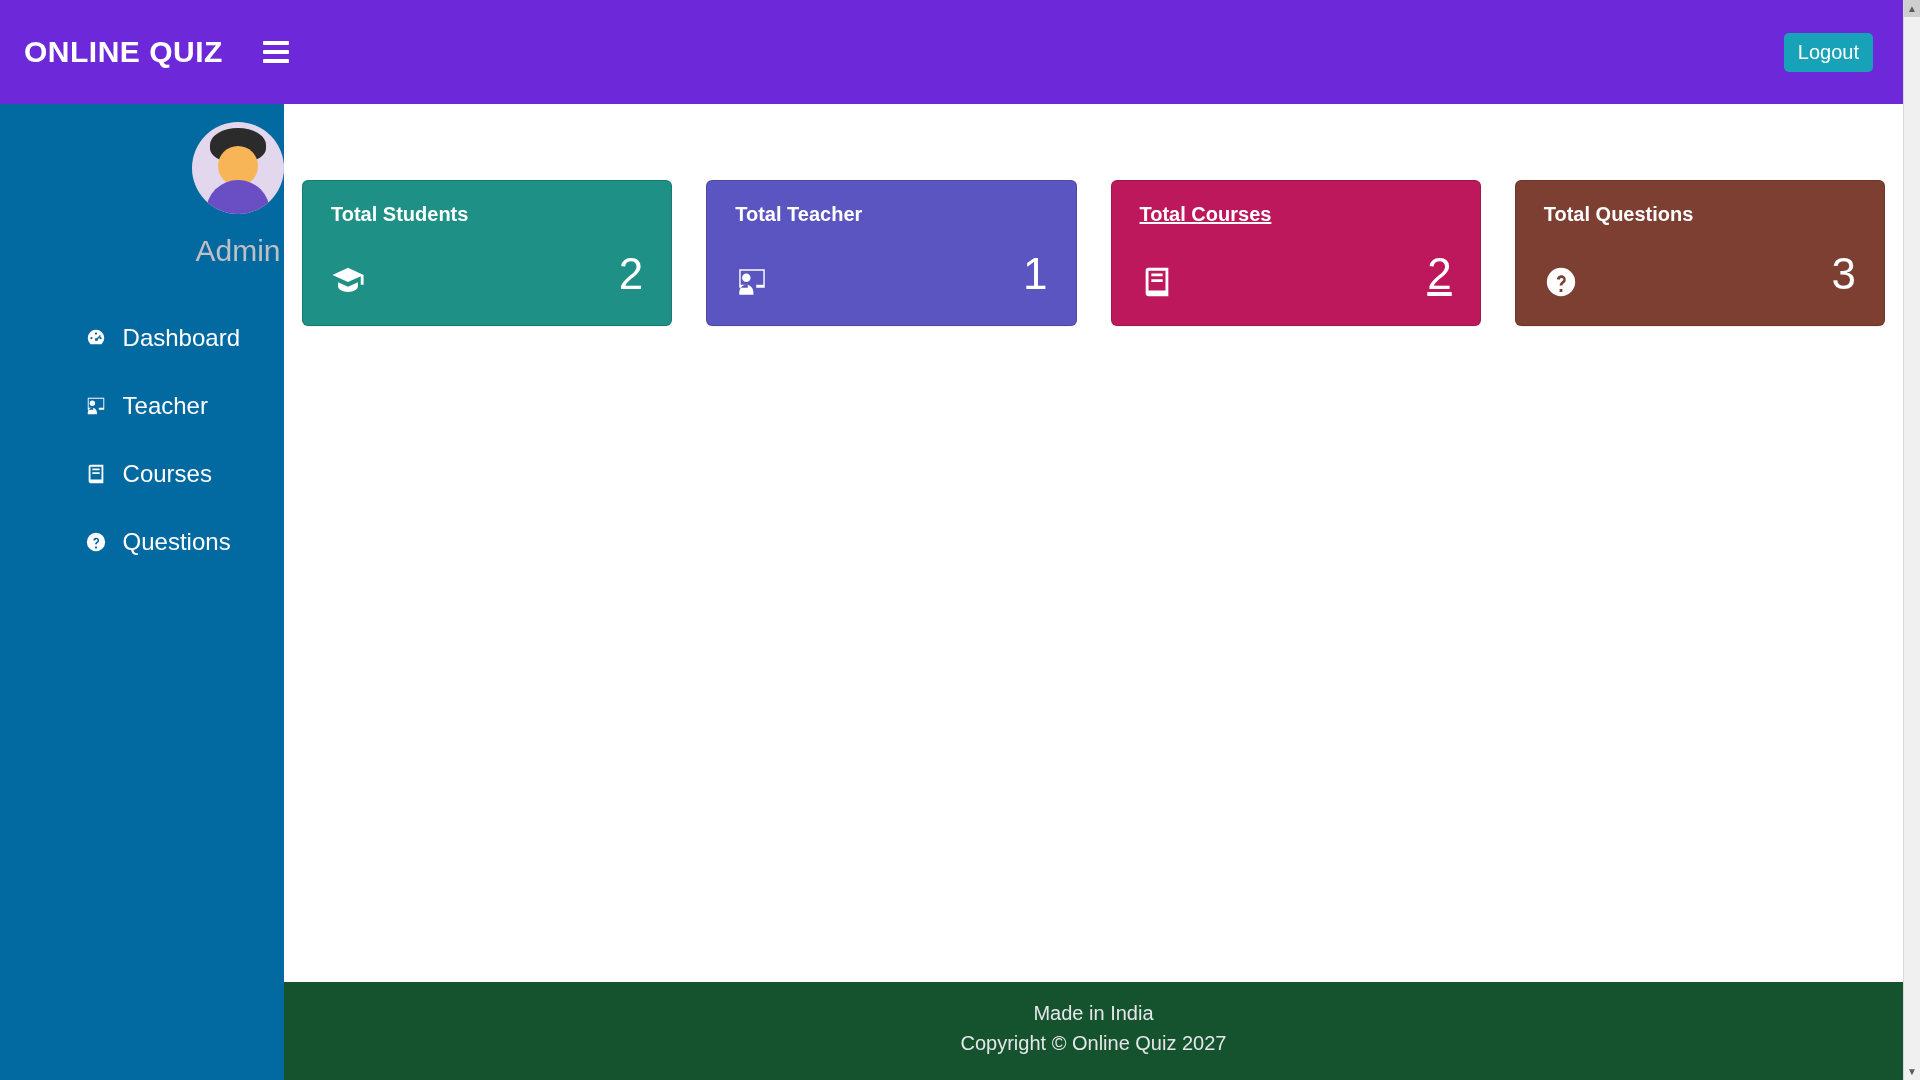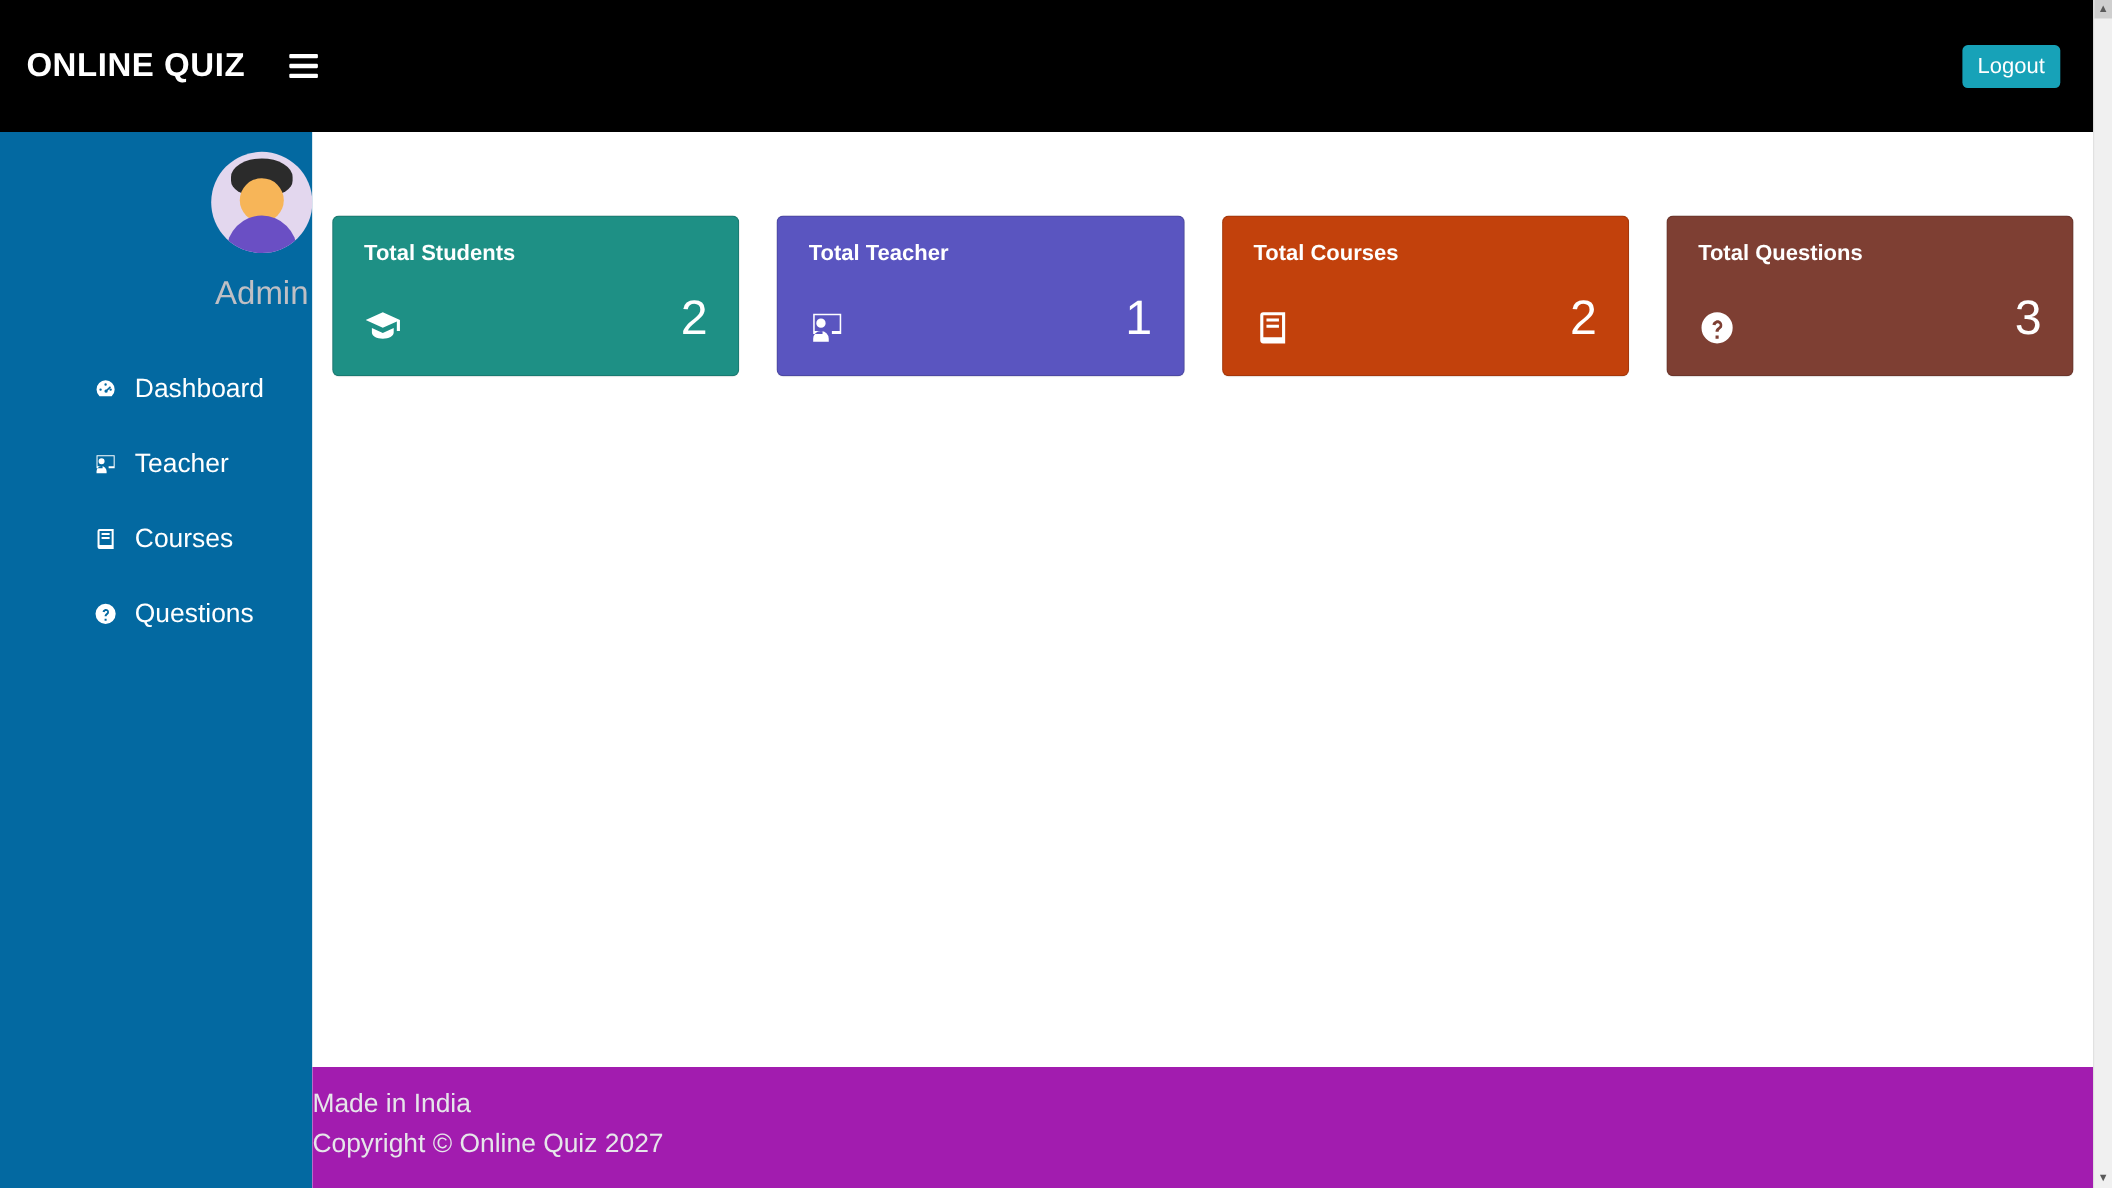--- a/index.html
+++ b/index.html
@@ -1,22 +1,22 @@
 <!DOCTYPE html>
 <html><head>
 <meta charset="utf-8">
 <style>
   * { box-sizing: border-box; margin: 0; padding: 0; }
   html, body { height: 100%; width: 100%; font-family: "Segoe UI", Tahoma, sans-serif; overflow: hidden; }
   body { display: flex; flex-direction: column; }
 
   
   .header {
-    background: #000000;
-    height: 120px;
+    background: #6d28d9;
+    height: 104px;
     display: flex;
     align-items: center;
     padding: 0 30px 0 24px;
     color: #fff;
   }
   .brand {
     font-weight: 800;
     font-size: 30px;
     letter-spacing: 0.5px;
     text-transform: uppercase;
@@ -114,29 +114,29 @@
     box-shadow: 0 1px 0 rgba(0,0,0,0.05);
     border: 1px solid rgba(0,0,0,0.15);
     gap: 15px;
   }
   .card-title { font-size: 20px; font-weight:600; }
   .card-body { flex:1; display:flex; align-items:flex-end; justify-content:space-between; margin-top: 8px;}
   .card-ico { font-size: 34px; }
   .card-value { font-size: 44px; font-weight:500; }
   .c-teal   { background:#1e9085; }
   .c-indigo { background:#5a55c0; }
-  .c-rose   { background:#c2410c; }
+  .c-rose   { background:#be185d;text-decoration:underline; }
   .c-brown  { background:#7e3f33; }
 
   .footer {
-    background:#a21caf;
+    background:#14532d;
     color:#e6e6ea;
-    text-align:left;
+    text-align:center;
     padding: 16px 0 22px 0;
-    font-size:24px;
+    font-size:20px;
     line-height:1.5;
   }
 
   
   .fake-scroll{
     width:17px;
     background:#f0f0f0;
     border-left:1px solid #d9d9d9;
     display:flex; flex-direction:column;
     justify-content:space-between;

